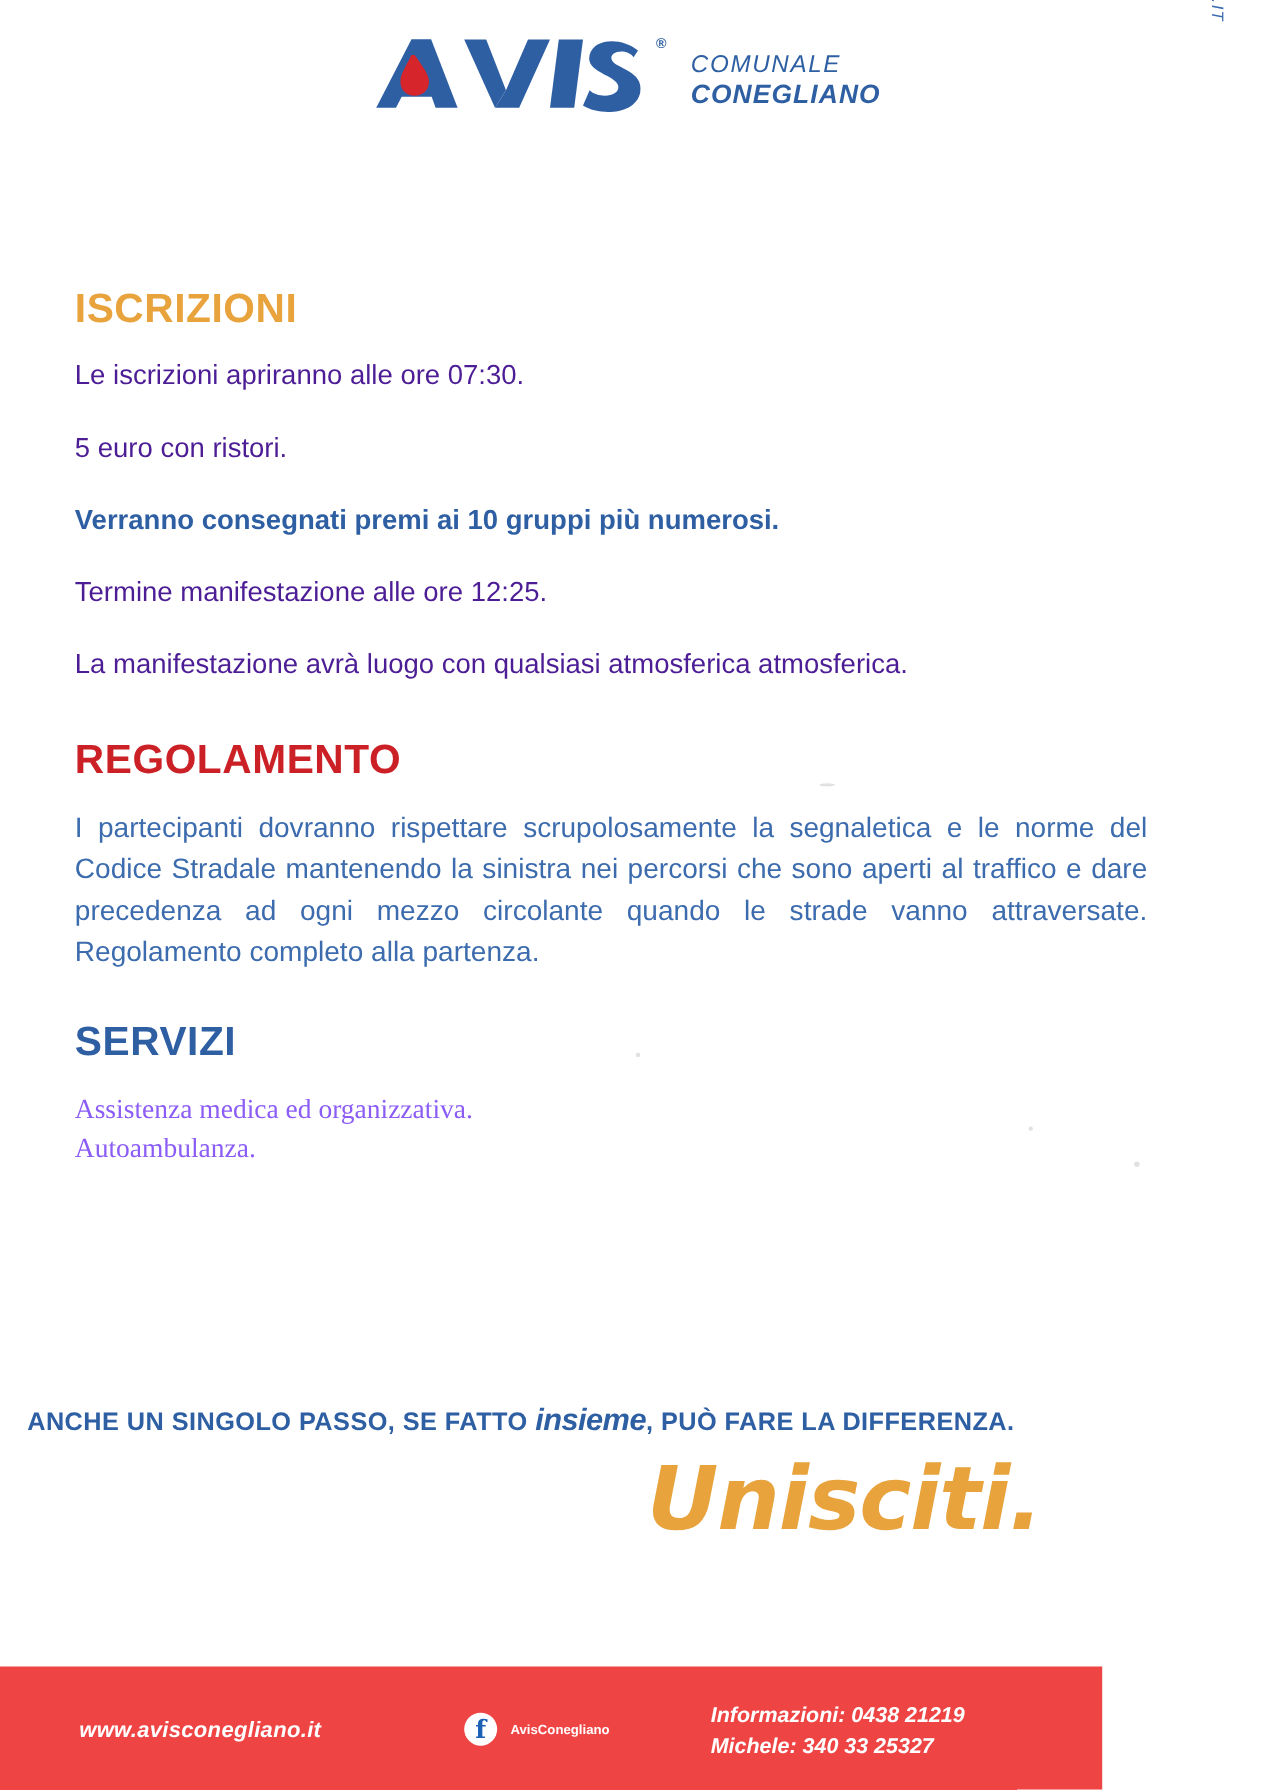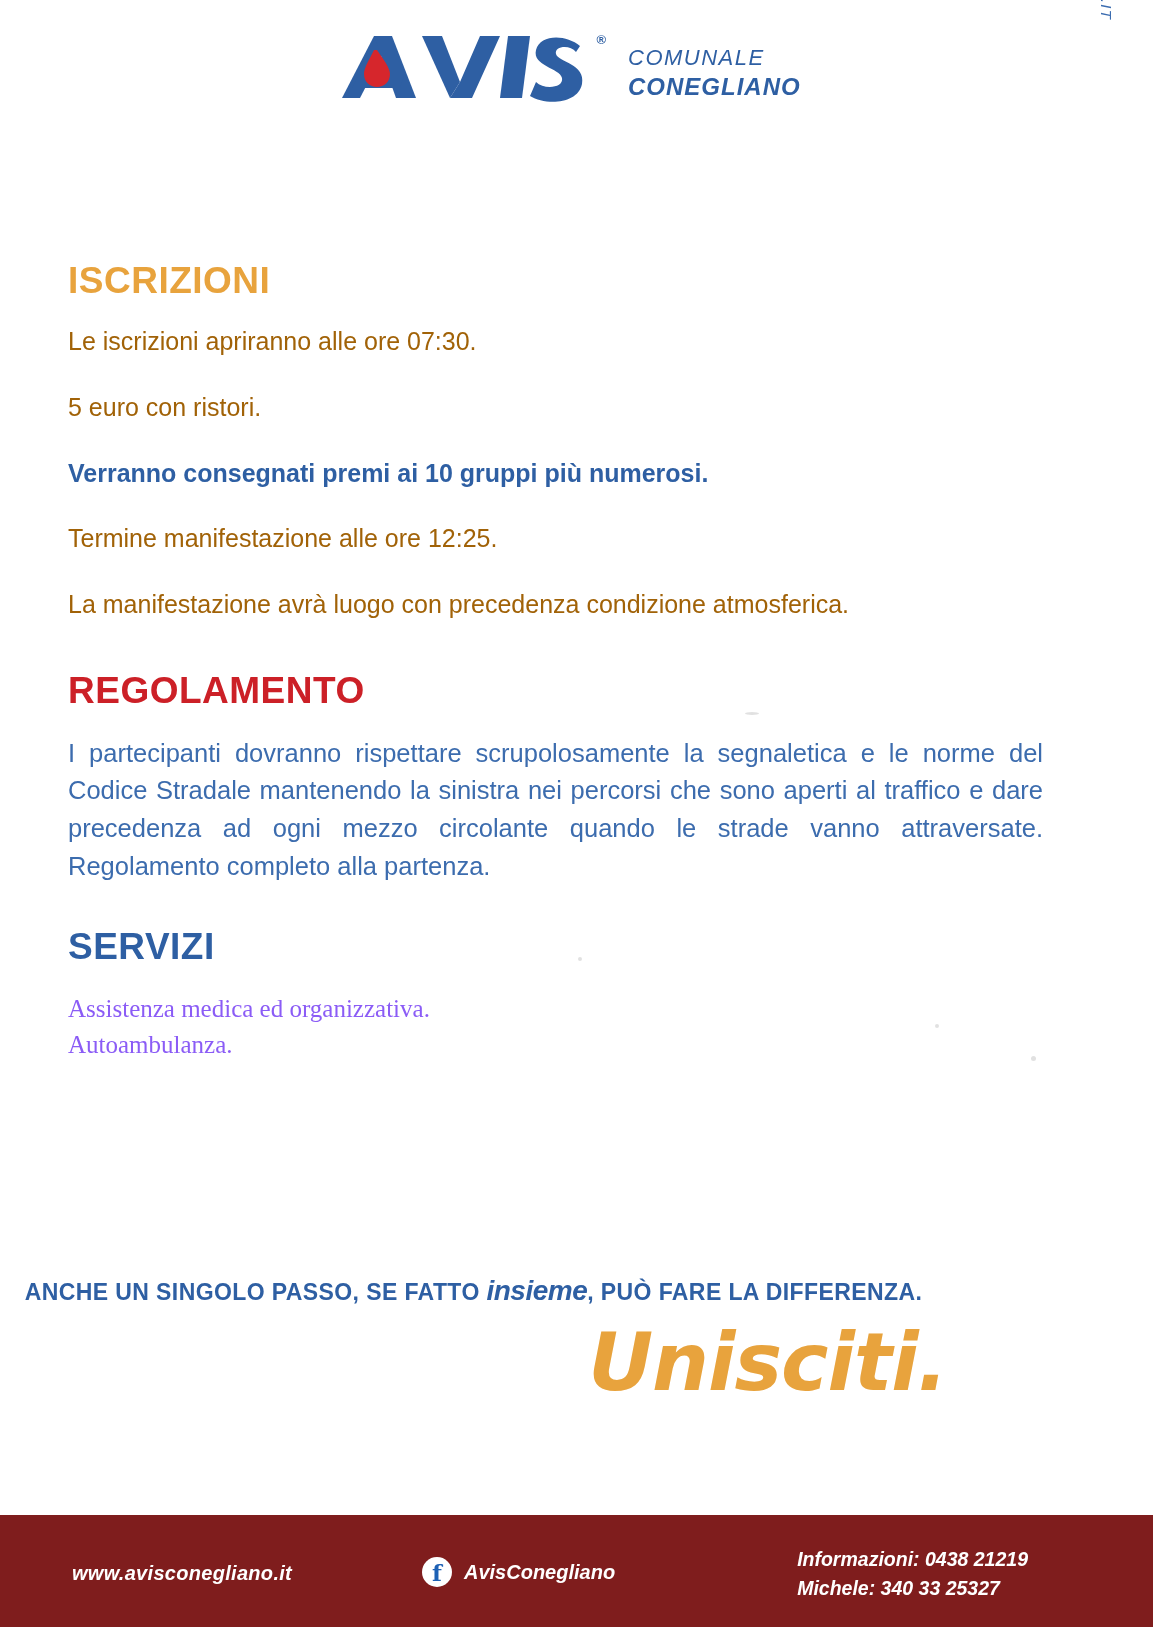--- a/index.html
+++ b/index.html
@@ -91,21 +91,21 @@
     line-height: 1;
   }
   h2.iscrizioni { color: #e8a33d; }
   h2.regolamento { color: #cc2027; }
   h2.servizi { color: #2e5fa3; }
 
   p.body-line {
     margin: 0 0 32px 0;
     font-size: 25px;
     font-weight: 400;
-    color: #a16207;
+    color: #4c1d95;
     line-height: 1.35;
   }
   p.body-line.bold {
     font-weight: bold;
     color: #2e5fa3;
   }
   p.para {
     margin: 0;
     font-size: 25.5px;
     color: #3c6cae;
@@ -155,23 +155,23 @@
     line-height: 1;
     font-family: "DejaVu Sans", sans-serif;
     text-align: right;
   }
 
   
   .footer {
     position: absolute;
     left: 0;
     bottom: 0;
-    width: 1153px;
+    width: 1002px;
     height: 112px;
-    background: #7f1d1d;
+    background: #ef4444;
     color: #ffffff;
   }
   .footer-inner {
     position: relative;
     width: 100%;
     height: 100%;
   }
   .footer-site {
     position: absolute;
     left: 72px;
@@ -197,23 +197,22 @@
     font-weight: bold;
     font-size: 23px;
     font-family: "DejaVu Serif", serif;
     display: flex;
     align-items: center;
     justify-content: center;
     line-height: 1;
   }
   .fb-label {
     margin-left: 12px;
-    font-size: 20px;
-    font-weight: bold;
-    font-style: italic;
+    font-size: 12px;
+    font-weight: bold;
   }
   .footer-contacts {
     position: absolute;
     right: 125px;
     top: 30px;
     text-align: left;
     font-size: 19.5px;
     font-weight: bold;
     font-style: italic;
     line-height: 1.5;
@@ -260,21 +259,21 @@
 </div>
 
 <div class="content">
 
   <h2 class="section-title iscrizioni">ISCRIZIONI</h2>
 
   <p class="body-line">Le iscrizioni apriranno alle ore 07:30.</p>
   <p class="body-line">5 euro con ristori.</p>
   <p class="body-line bold">Verranno consegnati premi ai 10 gruppi più numerosi.</p>
   <p class="body-line">Termine manifestazione alle ore 12:25.</p>
-  <p class="body-line">La manifestazione avrà luogo con precedenza condizione atmosferica.</p>
+  <p class="body-line">La manifestazione avrà luogo con qualsiasi atmosferica atmosferica.</p>
 
   <div class="block-gap-1"></div>
 
   <h2 class="section-title regolamento">REGOLAMENTO</h2>
   <p class="para">I partecipanti dovranno rispettare scrupolosamente la segnaletica e le norme del Codice Stradale mantenendo la sinistra nei percorsi che sono aperti al traffico e dare precedenza ad ogni mezzo circolante quando le strade vanno attraversate. Regolamento completo alla partenza.</p>
 
   <div class="block-gap-2"></div>
 
   <h2 class="section-title servizi">SERVIZI</h2>
   <p class="service-line">Assistenza medica ed organizzativa.</p>

